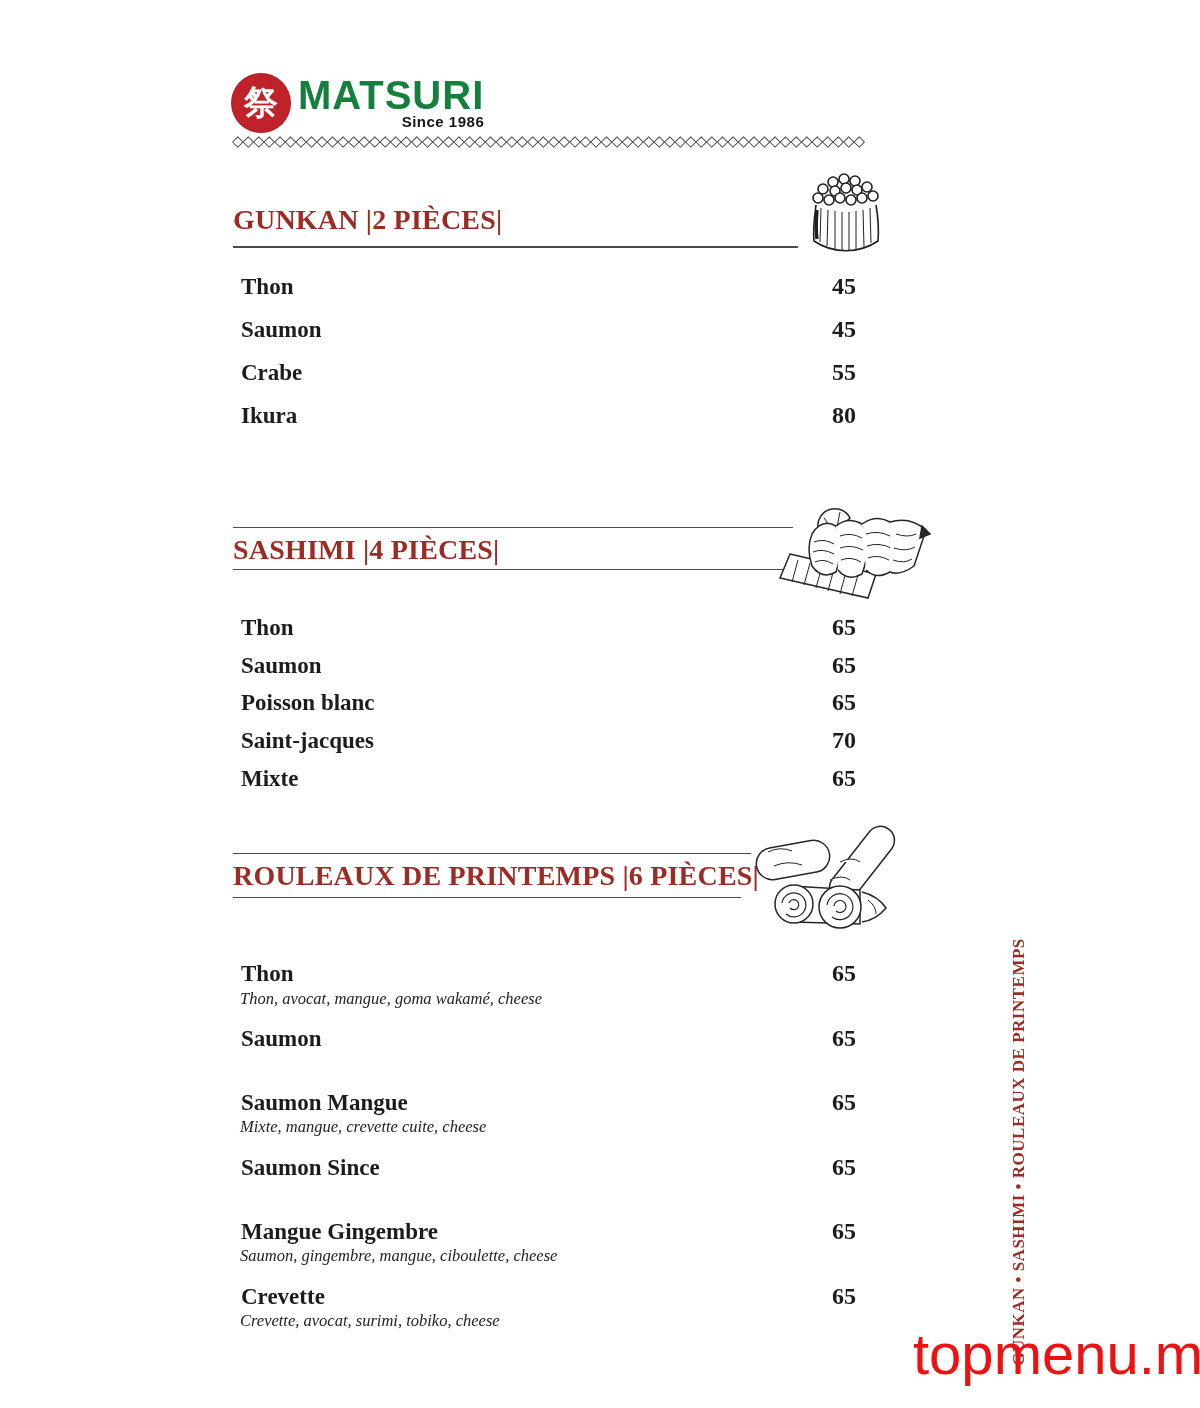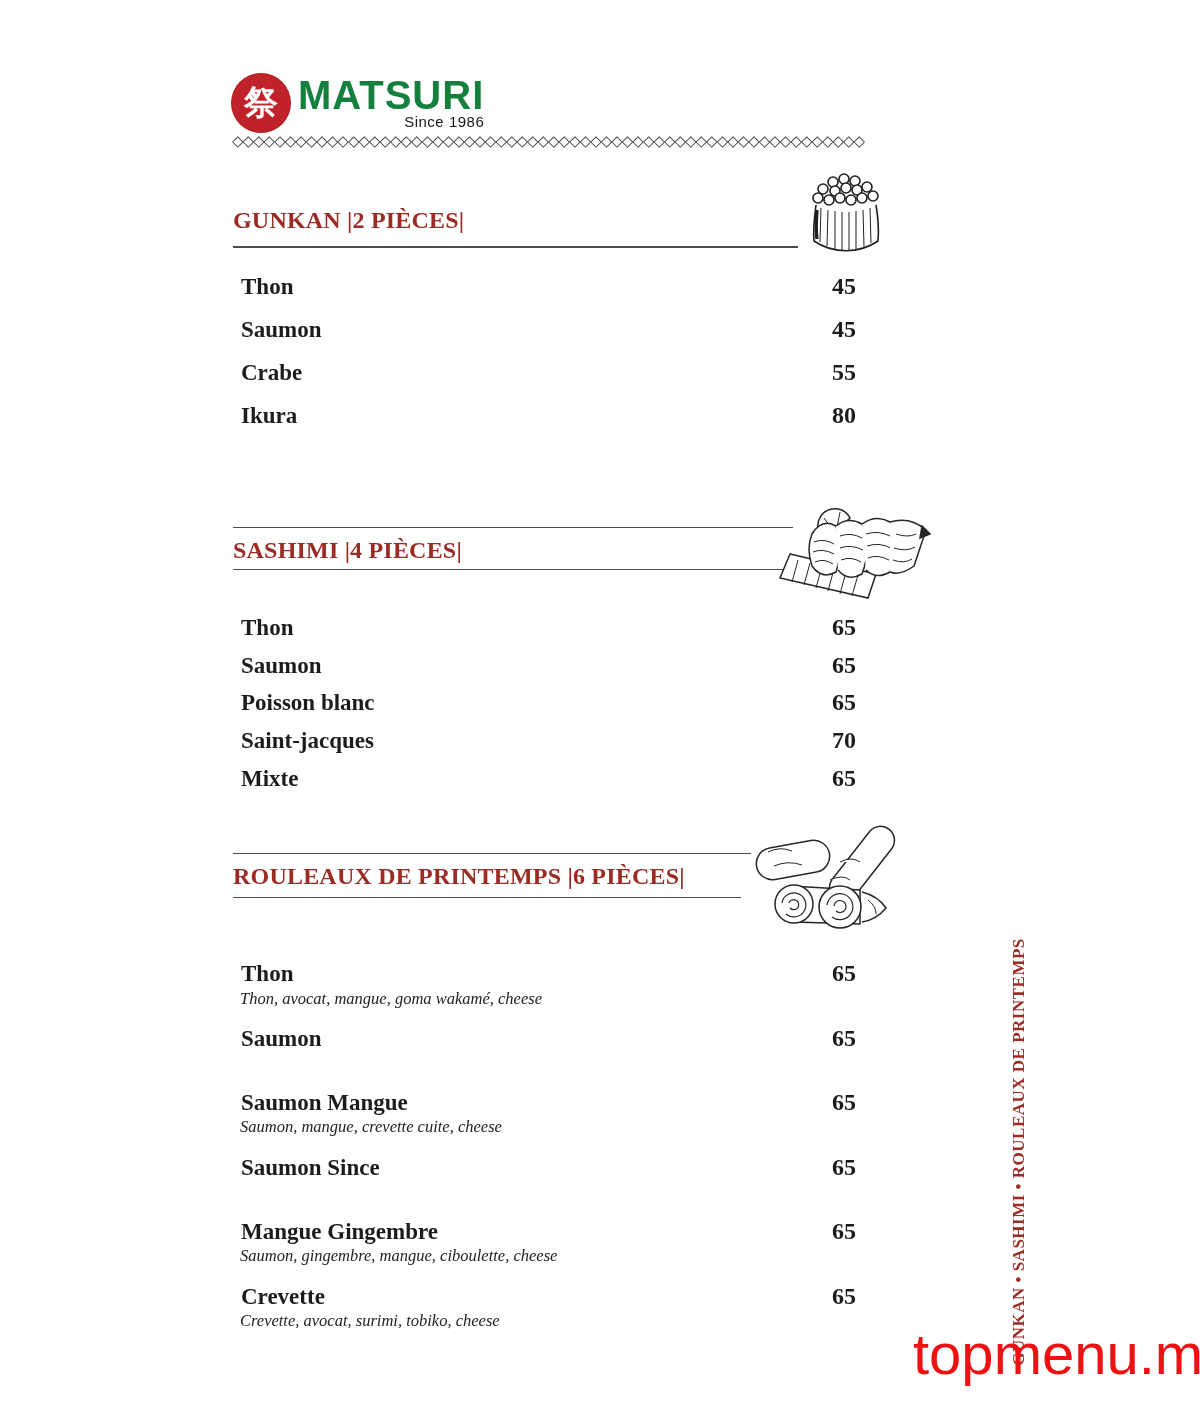--- a/index.html
+++ b/index.html
@@ -21,36 +21,36 @@
     box-shadow:0 0 0 1px #b01f25;
   }
   .brand-text { margin-left:8px; display:inline-block; }
   .brand-name {
     font-family:Liberation Sans, sans-serif;
     font-weight:bold; font-size:40px; line-height:42px;
     letter-spacing:1px; color:#15803d;
   }
   .brand-tagline {
     font-family:"Liberation Sans", sans-serif;
-    font-weight:normal; font-size:15px; color:#161616;
+    font-weight:bold; font-size:15px; color:#161616;
     text-align:right; margin-top:-3px; letter-spacing:.5px;
   }
 
   
   .diamond-divider {
     position:absolute; left:232px; top:133px; width:652px; height:17px;
     overflow:hidden; white-space:nowrap;
     font-family:"DejaVu Sans", sans-serif;
     font-size:15px; line-height:16px; letter-spacing:-1px; color:#333333;
   }
 
   
   .sec-title {
     position:absolute; left:233px;
-    font-size:24px; line-height:36px; font-weight:bold;
+    font-size:28px; line-height:36px; font-weight:bold;
     color:#9c2b24; letter-spacing:.2px; white-space:nowrap;
   }
   .rule { position:absolute; left:233px; border-top:2px solid #4c4c4c; height:0; }
 
   .illus { position:absolute; }
 
   
   .row {
     position:absolute; left:241px; width:615px;
     display:flex; justify-content:space-between; align-items:baseline;
@@ -222,21 +222,21 @@
 
   <div class="row" style="top:1023px">
     <span class="item-name">Saumon</span>
     <span class="item-price">65</span>
   </div>
 
   <div class="row" style="top:1087px">
     <span class="item-name">Saumon Mangue</span>
     <span class="item-price">65</span>
   </div>
-  <div class="item-desc" style="top:1116px">Saumon, mangue, crevette cuite, cheese</div>
+  <div class="item-desc" style="top:1116px">Mixte, mangue, crevette cuite, cheese</div>
 
   <div class="row" style="top:1152px">
     <span class="item-name">Saumon Since</span>
     <span class="item-price">65</span>
   </div>
 
   <div class="row" style="top:1216px">
     <span class="item-name">Mangue Gingembre</span>
     <span class="item-price">65</span>
   </div>

